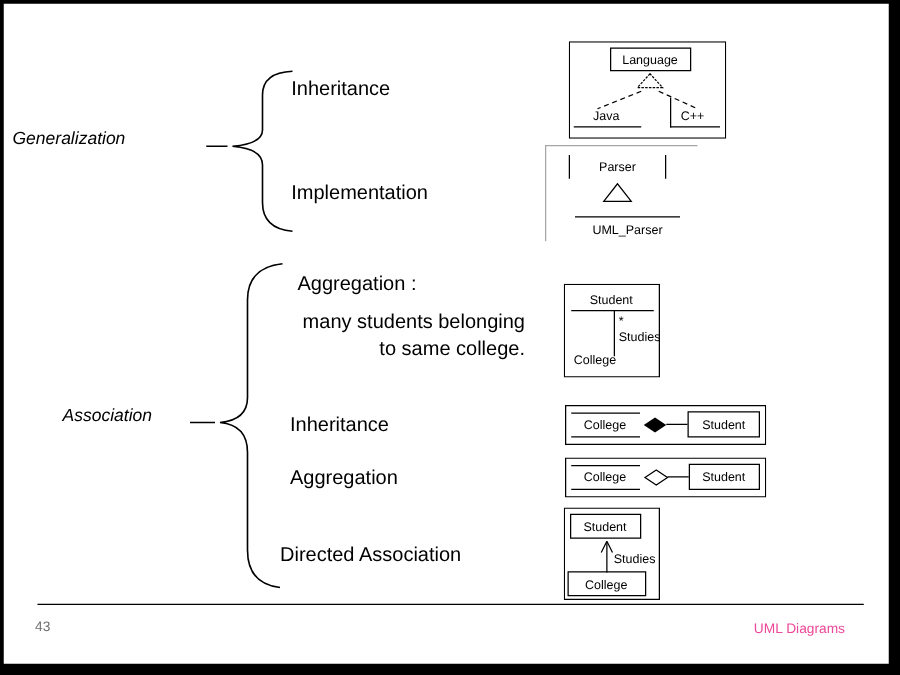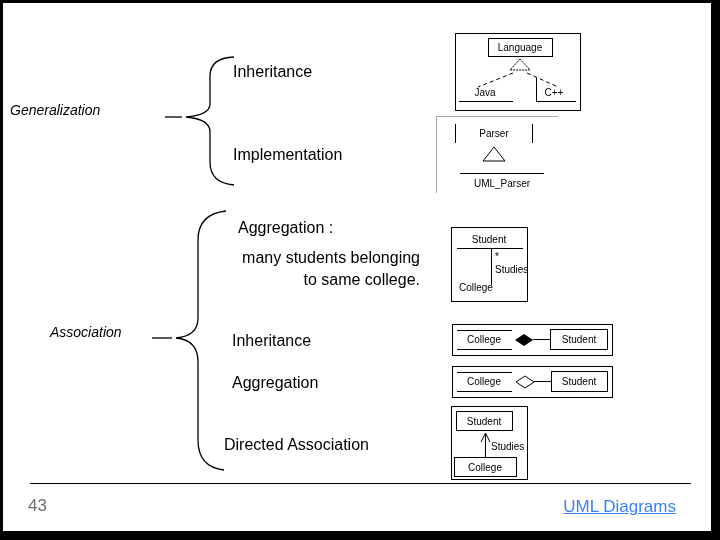--- a/index.html
+++ b/index.html
@@ -5,21 +5,21 @@
   html,body{margin:0;padding:0;background:#000;}
   #stage{position:relative;width:720px;height:540px;background:#fff;overflow:hidden;
          font-family:"Liberation Sans",sans-serif;color:#000;}
   #frame{position:absolute;left:0;top:0;width:720px;height:540px;box-sizing:border-box;
          border-top:3px solid #000;border-left:3px solid #000;
          border-right:9px solid #000;border-bottom:9px solid #000;pointer-events:none;}
   .lbl{position:absolute;white-space:nowrap;line-height:1.15;}
   .big{font-size:16px;}
   .cat{font-size:14px;font-style:italic;}
   .note{position:absolute;font-size:16px;line-height:1.38;width:182px;white-space:normal;text-align:right;}
-  .ftr{position:absolute;font-size:17px;}
+  .ftr{position:absolute;font-size:11px;}
   svg{position:absolute;}
   svg text{font-family:"Liberation Sans",sans-serif;fill:#000;}
 </style>
 </head>
 <body>
 
 <div id="stage">
 
   <div class="lbl cat" style="left:10px;top:102px;">Generalization</div>
   <div class="lbl cat" style="left:14px;top:324px;margin-left:36px;">Association</div>
@@ -102,16 +102,16 @@
     <text x="33" y="19" font-size="10" text-anchor="middle">Student</text>
     <path d="M34.5 52 V28" stroke="#000"></path>
     <path d="M34.5 27 L30 36 M34.5 27 L39 36" stroke="#000" fill="none"></path>
     <text x="40" y="44" font-size="10" text-anchor="start">Studies</text>
     <rect x="3.5" y="51.5" width="62" height="19" fill="none" stroke="#000"></rect>
     <text x="34" y="65" font-size="10" text-anchor="middle">College</text>
   </svg>
 
   <div style="position:absolute;left:30px;top:483px;width:661px;border-top:1px solid #000;"></div>
   <div class="ftr" style="left:28px;top:496px;color:#6f6f6f;">43</div>
-  <div class="ftr" style="right:44px;top:497px;color:#3b82f6;text-decoration:underline;">UML Diagrams</div>
+  <div class="ftr" style="right:44px;top:497px;color:#ec4899;">UML Diagrams</div>
 
   <div id="frame"></div>
 </div>
 
 </body></html>

